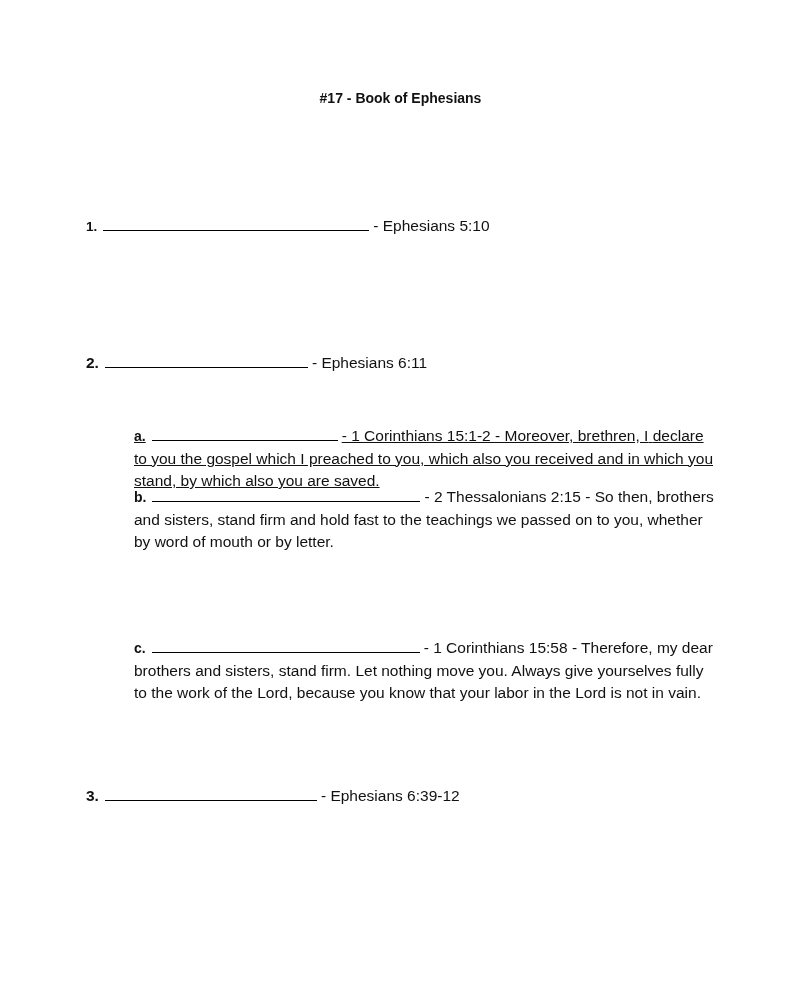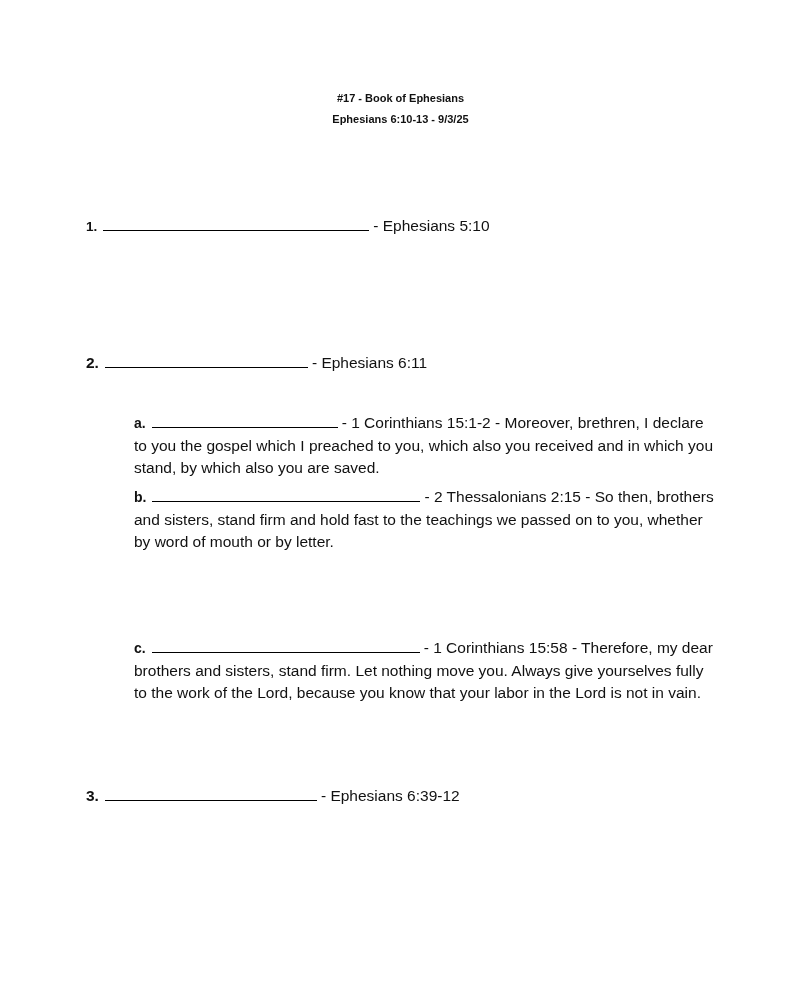--- a/index.html
+++ b/index.html
@@ -2,21 +2,21 @@
 <html><head>
   <meta charset="utf-8">
   <style>
     html, body { margin: 0; padding: 0; background: #ffffff; }
     body {
       width: 801px; height: 998px; position: relative; overflow: hidden;
       font-family: "Liberation Sans", sans-serif; color: #111111;
     }
     .title-block {
       position: absolute; top: 88px; left: 0; width: 801px;
-      text-align: center; font-weight: bold; font-size: 11px; line-height: 21px;
+      text-align: center; font-weight: bold; font-size: 14px; line-height: 21px;
     }
     .title-block div { white-space: nowrap; }
     .item {
       position: absolute; left: 86px; font-size: 15.5px; white-space: nowrap;
     }
     .num { font-weight: bold; font-size: 13.5px; }
     .num.big { font-size: 15.5px; }
     .blank {
       display: inline-block; border-bottom: 1.5px solid #000; height: 14px;
       vertical-align: baseline; margin: 0 4px 0 6px;
@@ -24,32 +24,31 @@
     .sub {
       position: absolute; left: 134px; width: 580px; font-size: 15.5px; line-height: 22.5px;
     }
     .sub .num { font-size: 14px; }
   </style>
 </head>
 <body>
 
 <div class="title-block">
   <div>#17 - Book of Ephesians</div>
-  <div>Ephesians 6:10-13 - 9/3/25</div>
 </div>
 
 <div class="item" style="top:216px;text-align:right;">
   <span class="num">1.</span><span class="blank" style="width:266px;"></span><span>- Ephesians 5:10</span>
 </div>
 
 <div class="item" style="top:353px;">
   <span class="num big">2.</span><span class="blank" style="width:203px;"></span><span>- Ephesians 6:11</span>
 </div>
 
-<div class="sub" style="top:412px;">
+<div class="sub" style="top:425px;text-decoration:underline;">
   <span class="num">a.</span><span class="blank" style="width:186px;"></span><span>- 1 Corinthians 15:1-2 - Moreover, brethren, I</span>
   <span>declare to you the gospel which I preached to you, which also you received and in which you stand, by which also you are saved.</span>
 </div>
 
 <div class="sub" style="top:486px;">
   <span class="num">b.</span><span class="blank" style="width:268px;"></span><span>- 2 Thessalonians 2:15 - So then,</span>
   <span>brothers and sisters, stand firm and hold fast to the teachings we passed on to you, whether by word of mouth or by letter.</span>
 </div>
 
 <div class="sub" style="top:601px;margin-top:36px;">

